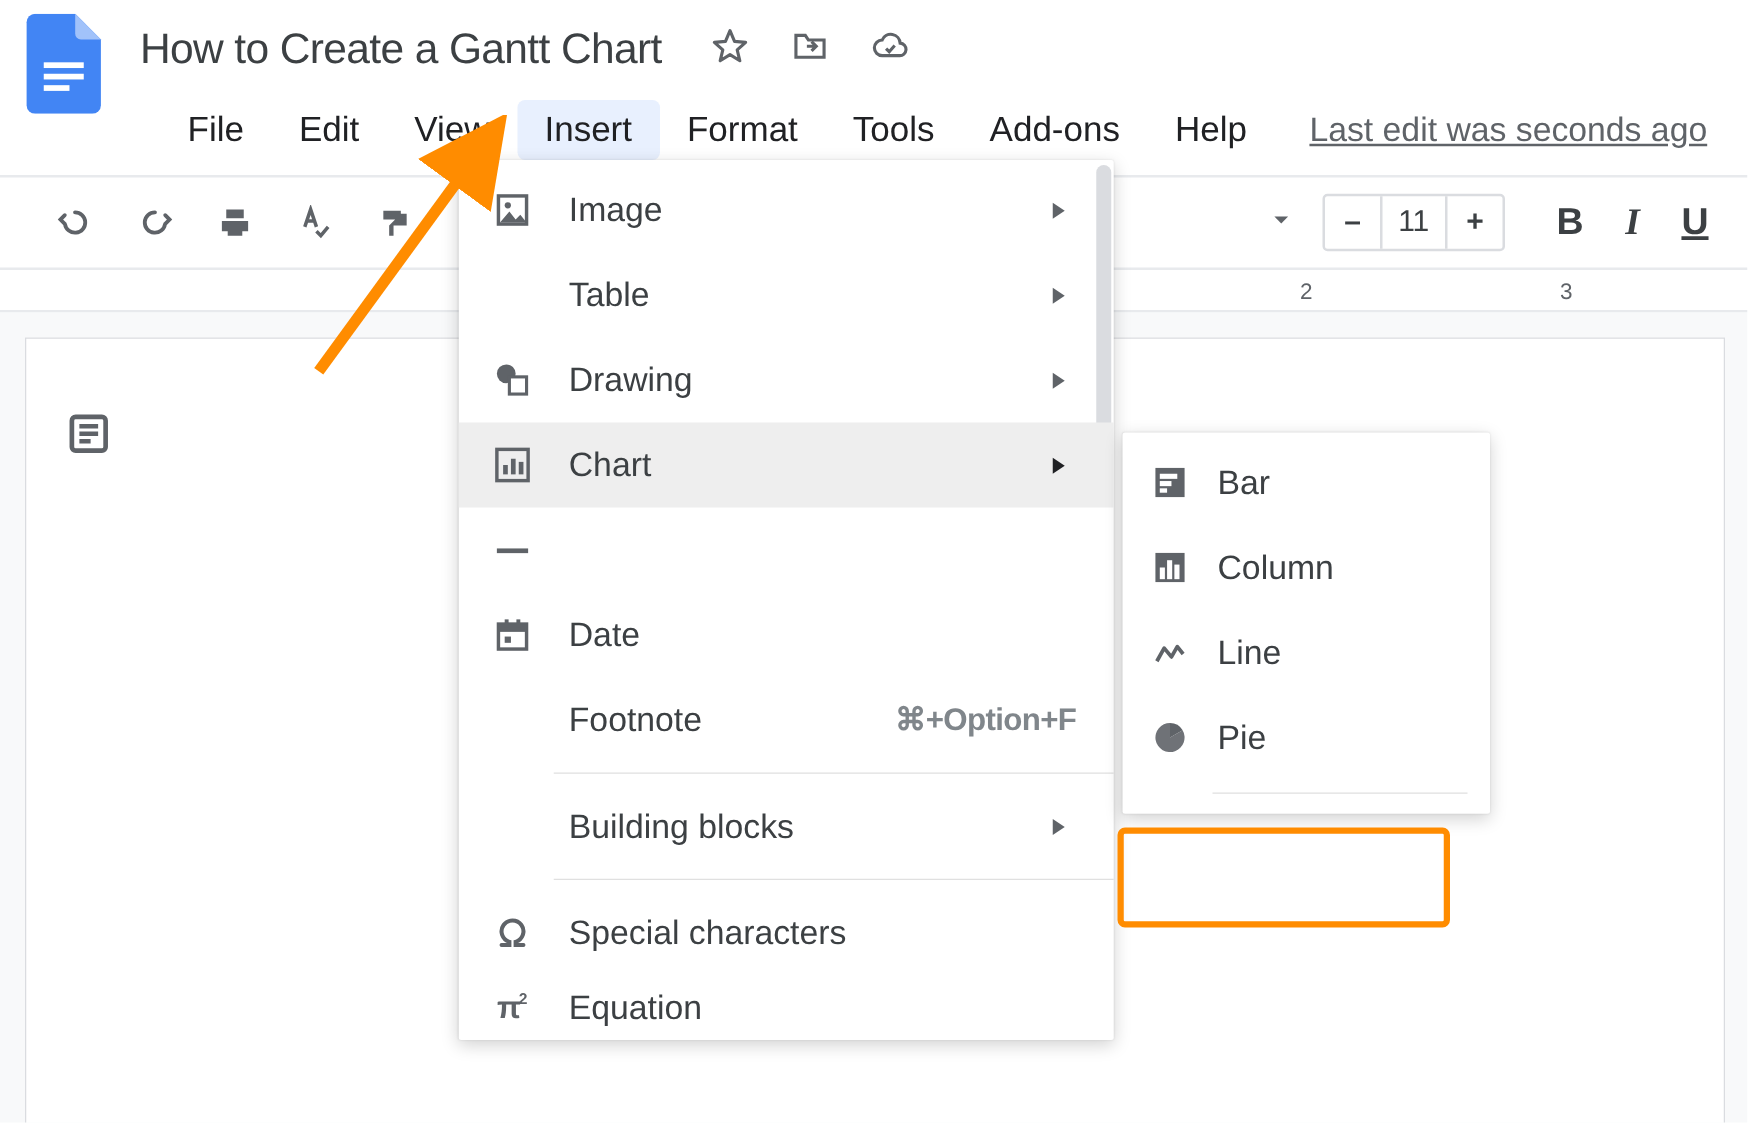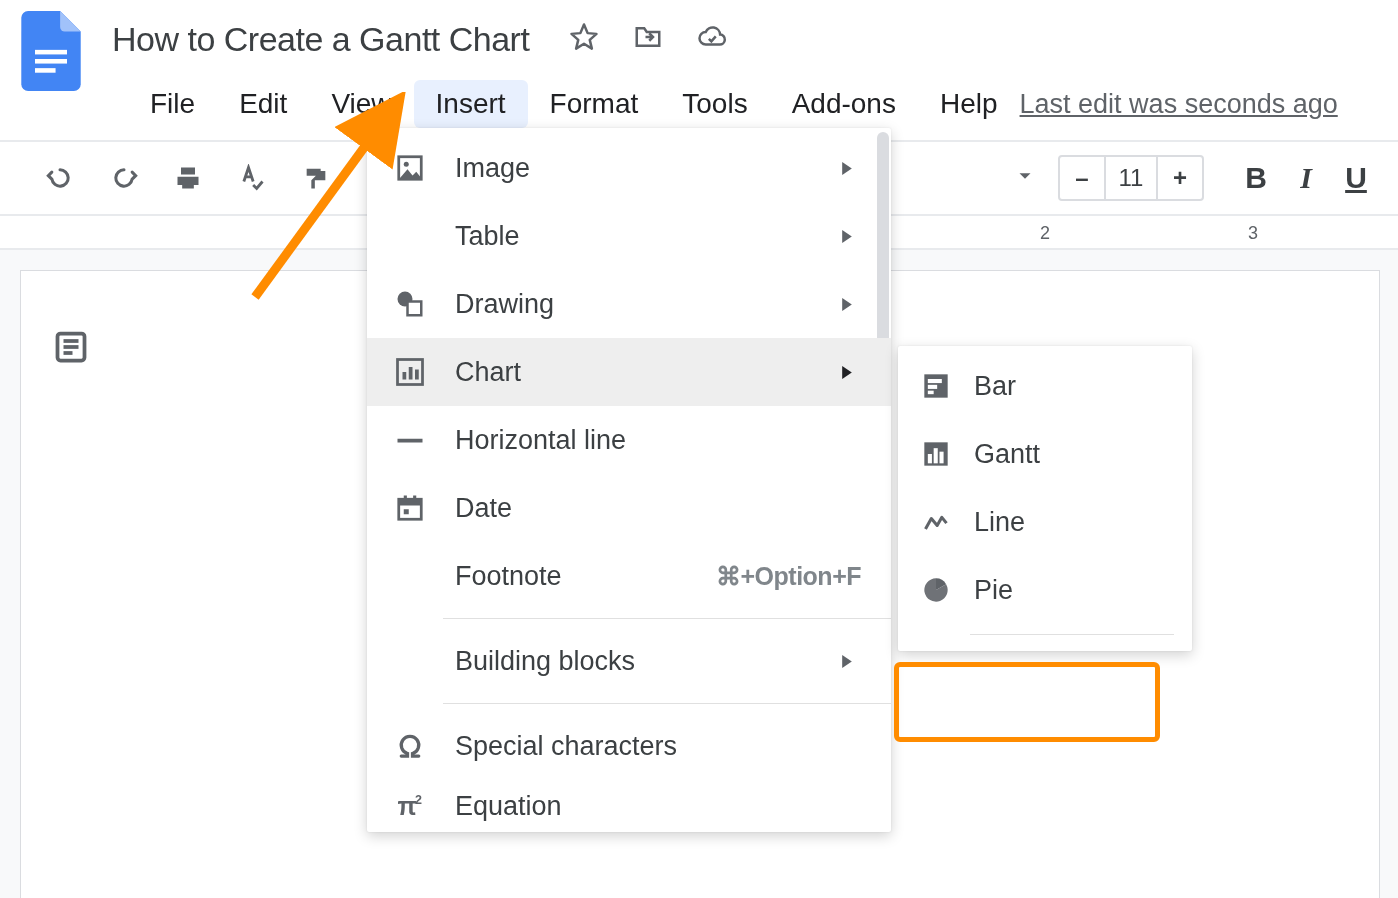--- a/index.html
+++ b/index.html
@@ -57,20 +57,21 @@
     padding: 8px 22px;
     border-radius: 6px;
   }
   .menubar-item.active {
     background: #e8f0fe;
   }
   .last-edit {
     font-size: 27px;
     color: #5f6368;
     text-decoration: underline;
+    margin-left: 28px;
   }
 
   
   .toolbar-wrap {
     border-top: 2px solid #e8eaed;
     border-bottom: 2px solid #e8eaed;
     margin-top: 12px;
     height: 76px;
     display: flex;
     align-items: center;
@@ -432,21 +433,20 @@
           <path d="M2 1 l6 4 -6 4 z"></path>
         </svg></span>
   </div>
 
   <div class="mi-row">
     <span class="mi-icon">
       <svg viewBox="0 0 24 24">
           <rect x="2" y="11" width="20" height="3"></rect>
         </svg>
     </span>
-    <span>Horizontal line</span>
   </div>
 
   <div class="mi-row">
     <span class="mi-icon">
       <svg viewBox="0 0 24 24">
           <rect x="3" y="5" width="18" height="16" fill="none" stroke="#5f6368" stroke-width="2.2"></rect>
           <rect x="3" y="5" width="18" height="5"></rect>
           <rect x="7" y="2" width="2.5" height="5"></rect>
           <rect x="14.5" y="2" width="2.5" height="5"></rect>
           <rect x="7" y="13" width="4" height="4"></rect>
@@ -507,21 +507,21 @@
   </div>
   <div class="sm-row">
     <span class="sm-icon">
       <svg viewBox="0 0 24 24">
           <rect x="2" y="2" width="20" height="20"></rect>
           <rect x="5" y="12" width="3.5" height="8" fill="#fff"></rect>
           <rect x="10" y="7" width="3.5" height="13" fill="#fff"></rect>
           <rect x="15" y="10" width="3.5" height="10" fill="#fff"></rect>
         </svg>
     </span>
-    <span>Gantt</span>
+    <span>Column</span>
   </div>
   <div class="sm-row">
     <span class="sm-icon">
       <svg viewBox="0 0 24 24">
           <path d="M3 18 l5 -9 5 6 4 -7 4 5" fill="none" stroke="#5f6368" stroke-width="2.6" stroke-linejoin="round"></path>
         </svg>
     </span>
     <span>Line</span>
   </div>
   <div class="sm-row">

